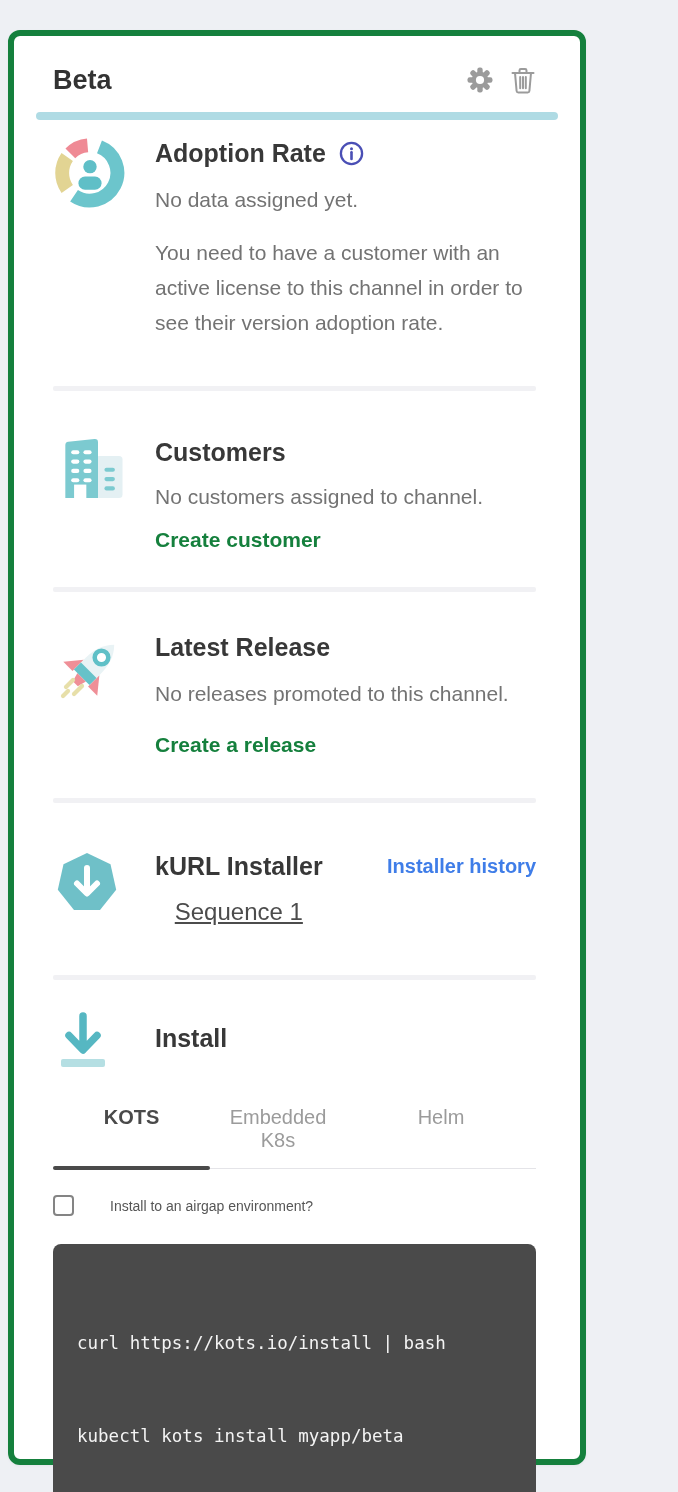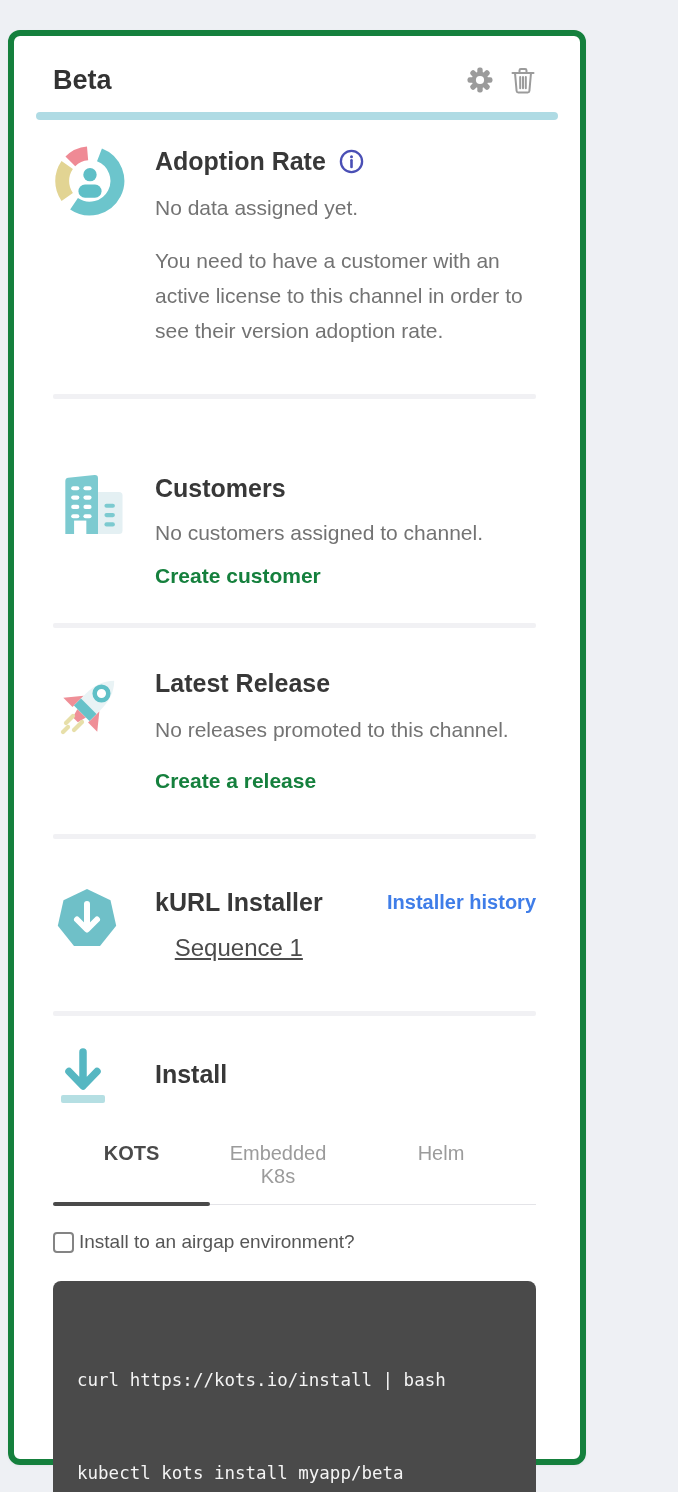--- a/index.html
+++ b/index.html
@@ -35,25 +35,25 @@
   .section { display: flex; align-items: flex-start; }
   .icon-col { width: 102px; flex: none; }
   .body-col { flex: 1; min-width: 0; }
   .sec-heading { font-size: 25px; font-weight: 700; color: #383838; line-height: 34px; display: flex; align-items: center; gap: 12px; }
   .muted { font-size: 21px; color: #737373; line-height: 35px; }
   .hint { font-size: 21px; color: #737373; line-height: 35px; max-width: 450px; }
   a.link { text-decoration: none; cursor: pointer; display: inline-block; }
   .link-bold { font-size: 21px; font-weight: 700; color: #15803d; line-height: 35px; }
   .divider { height: 5px; border-radius: 2px; background: #f1f1f4; }
 
-  .s1 { margin-top: 24px; }
+  .s1 { margin-top: 16px; }
   .s1 .muted { margin-top: 12px; }
   .s1 .hint  { margin-top: 18px; }
   .div1 { margin-top: 46px; }
-  .s2 { margin-top: 72px; }
+  .s2 { margin-top: 44px; }
   .s2 .muted { margin-top: 10px; }
   .s2 .link  { margin-top: 8px; }
   .div2 { margin-top: 30px; }
   .s3 { margin-top: 38px; }
   .s3 .muted { margin-top: 12px; }
   .s3 .link  { margin-top: 16px; }
   .div3 { margin-top: 36px; }
   .s4 { margin-top: 46px; }
   .seq { font-size: 24px; color: #4c4c4c; margin-top: 12px; line-height: 34px; text-decoration: underline; }
   .installer-body { display: flex; justify-content: space-between; align-items: flex-start; text-align: center; }
@@ -64,21 +64,21 @@
 
   .tabs { margin-top: 26px; display: flex; border-bottom: 1px solid #e4e4e8; }
   .tab { font-size: 20px; color: #9b9b9b; text-align: center; padding-bottom: 16px; cursor: pointer; position: relative; }
   .tab-kots { width: 157px; color: #4a4a4a; font-weight: 700; }
   .tab-kots::after { content: ""; position: absolute; left: 0; right: 0; bottom: -2px; height: 4px; background: #4a4a4a; border-radius: 2px; }
   .tab-embedded { flex: 1; }
   .tab-helm { width: 190px; }
 
   .airgap-row { margin-top: 26px; display: flex; align-items: center; }
   .checkbox { width: 21px; height: 21px; border: 2px solid #848484; border-radius: 4px; background: #fff; flex: none; cursor: pointer; }
-  .airgap-label { margin-left: 5px; font-size: 19px; color: #565656; }
+  .airgap-label { margin-left: 36px; font-size: 14px; color: #565656; }
 
   .code-block {
     margin-top: 28px;
     background: #4a4a4a;
     border-radius: 8px;
     padding: 22px 24px;
     font-family: "DejaVu Sans Mono", monospace;
     font-size: 17.5px;
     color: #f4f4f4;
     line-height: 31px;

